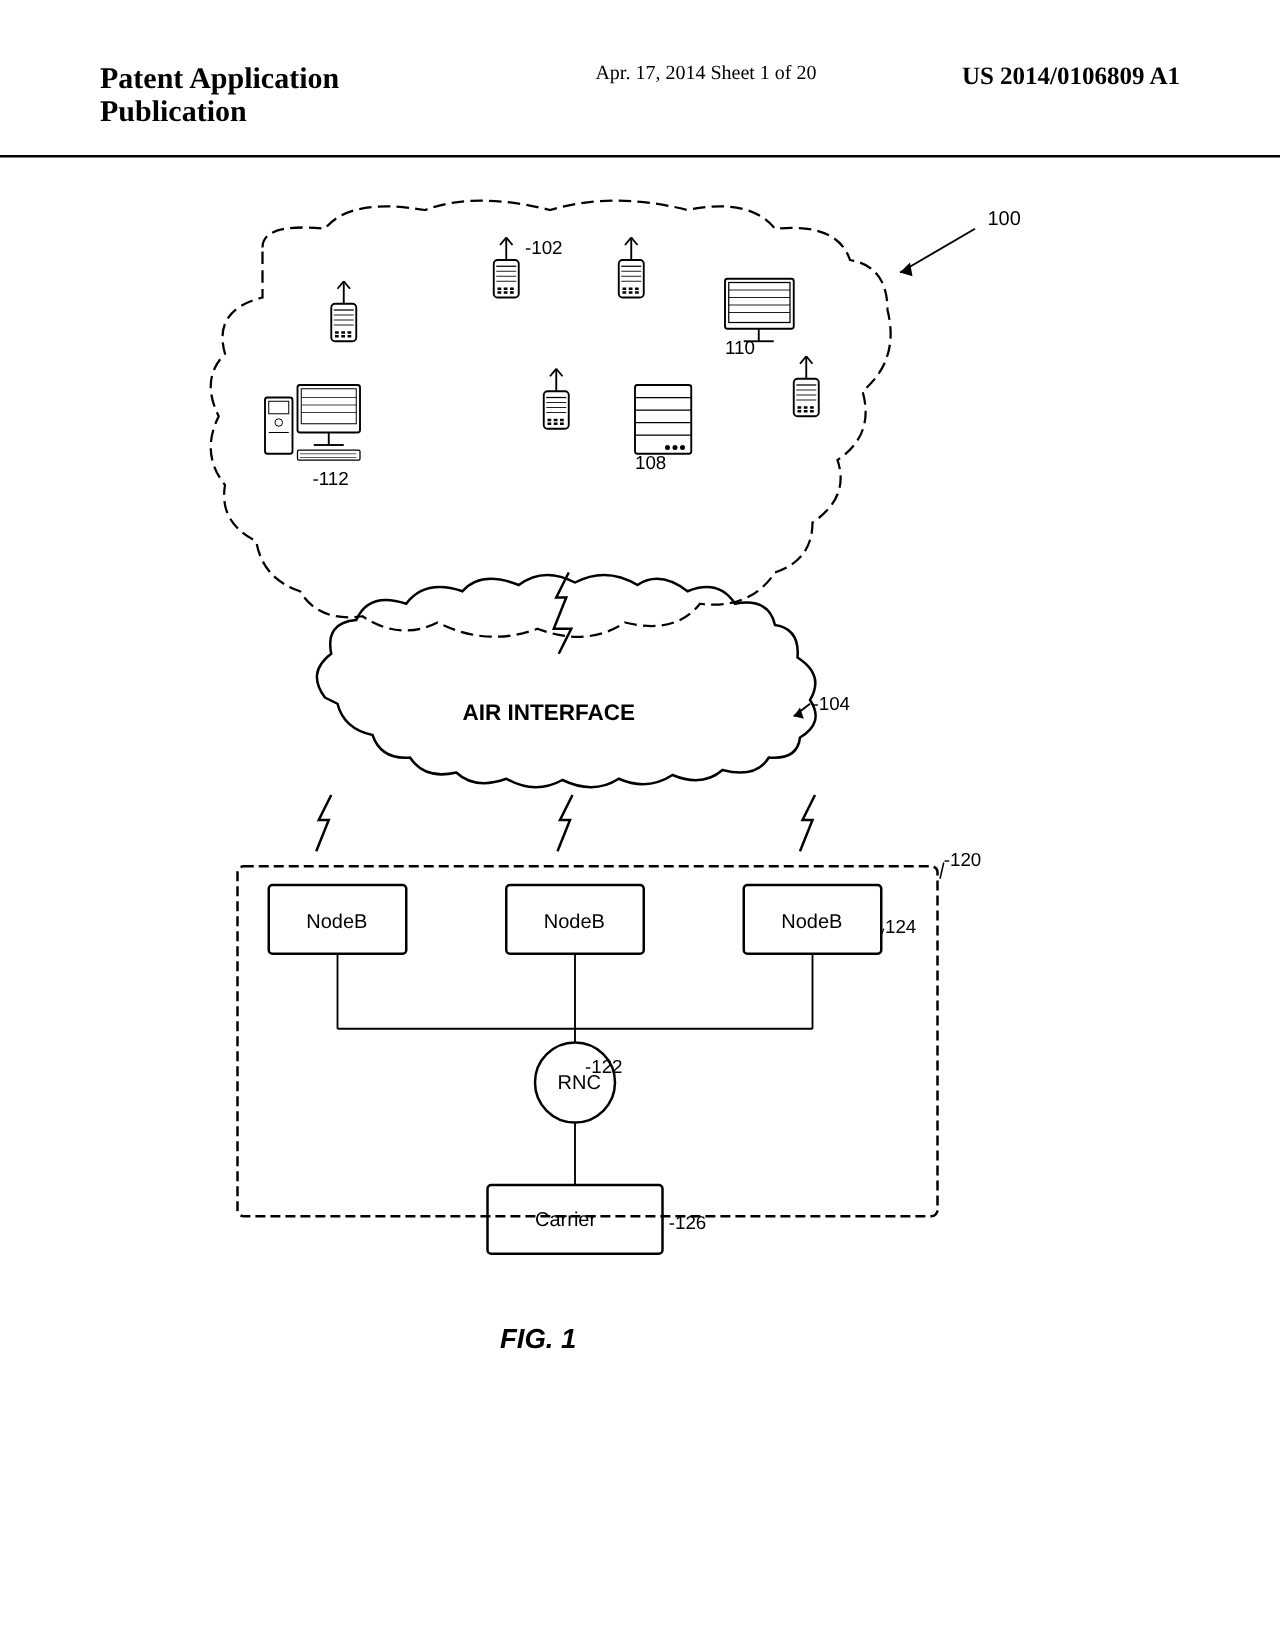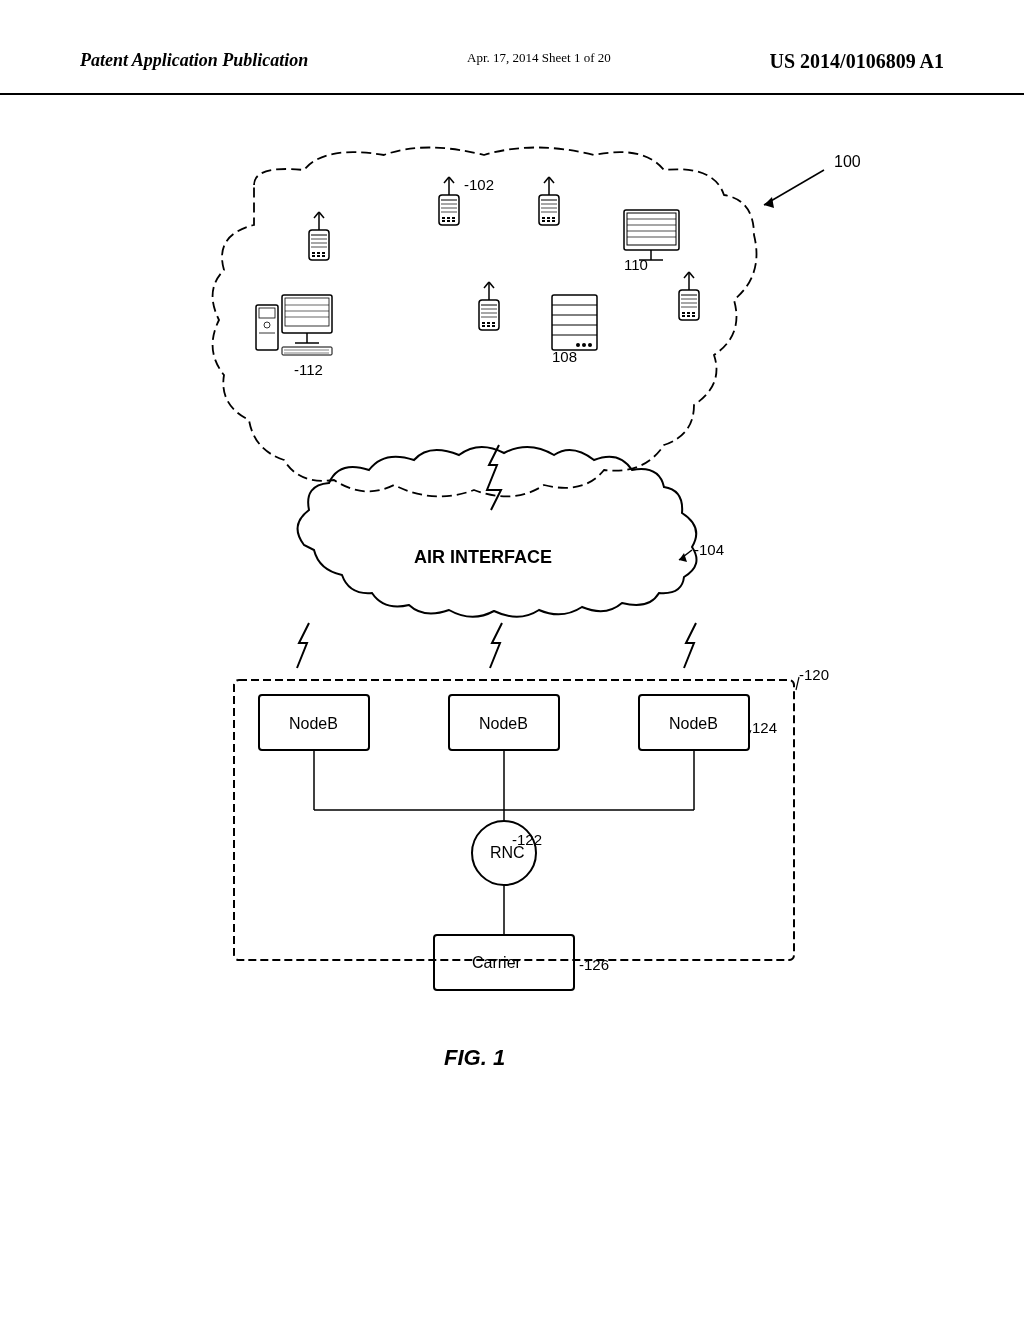--- a/index.html
+++ b/index.html
@@ -22,41 +22,40 @@
 
     
     .header {
       display: flex;
       justify-content: space-between;
       align-items: flex-start;
       padding: 50px 80px 20px 80px;
       border-bottom: 2px solid #000;
     }
     .header-left {
-      font-size: 18px;
+      font-size: 24px;
       font-weight: bold;
-      font-style: italic;
       max-width: 280px;
     }
     .header-center {
-      font-size: 13px;
+      font-size: 16px;
       text-align: center;
     }
     .header-right {
       font-size: 20px;
       font-weight: bold;
       text-align: right;
     }
 
     
     .diagram-area {
-      padding: 20px 60px;
+      padding: 2px 60px;
       display: flex;
       flex-direction: column;
-      align-items: flex-end;
+      align-items: flex-start;
     }
 
     svg.main-diagram {
       width: 860px;
       height: 1100px;
     }
   </style>
 </head>
 <body>
 

